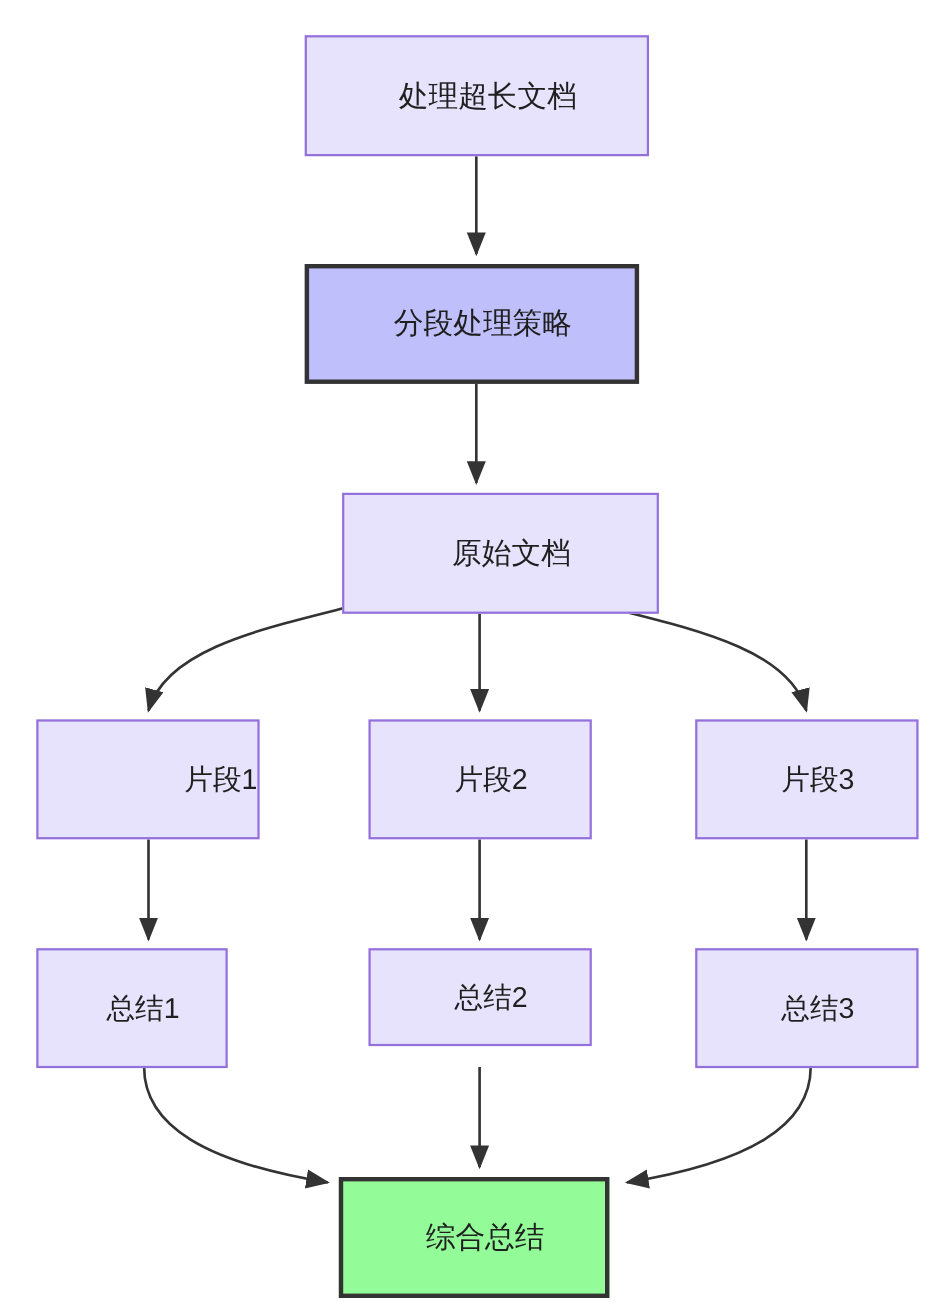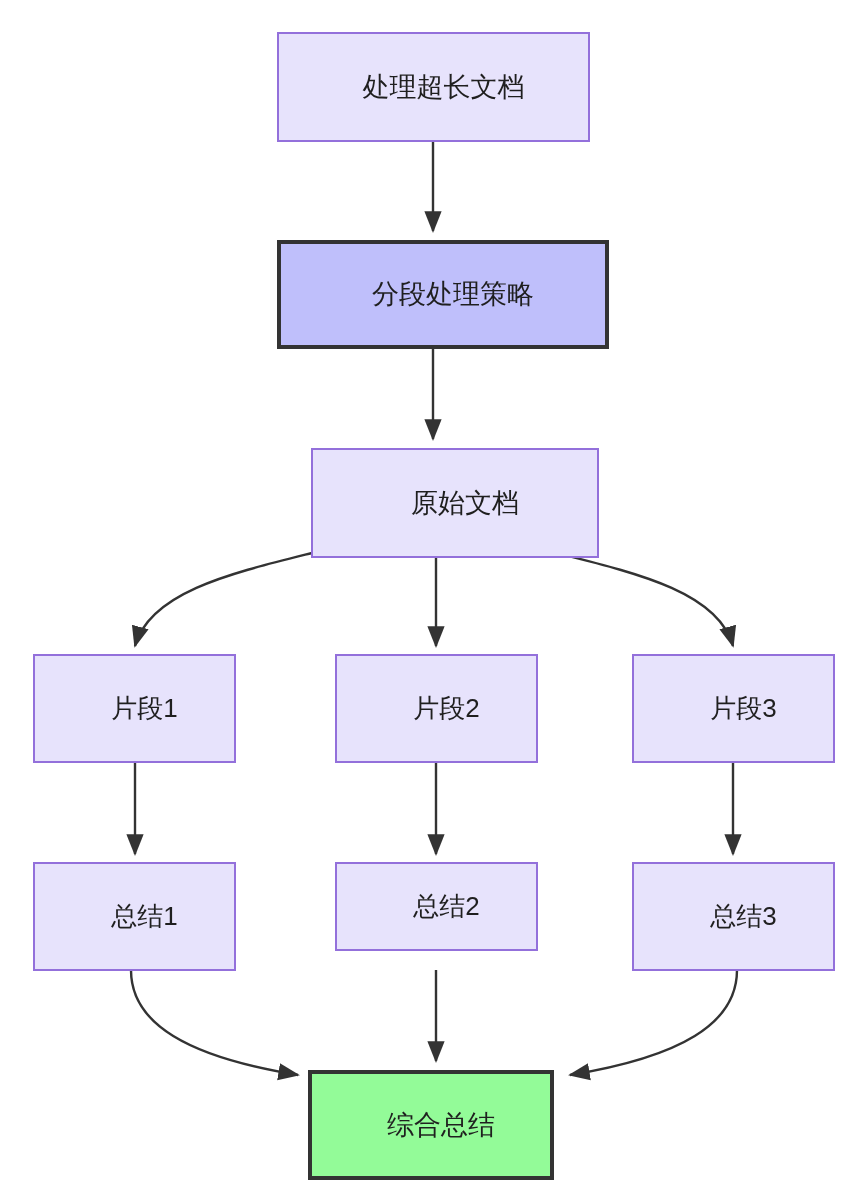--- a/index.html
+++ b/index.html
@@ -98,41 +98,41 @@
 
     <path d="M436,970 L436,1061" fill="none" stroke="#333333" stroke-width="2.4" marker-end="url(#arrowhead)"></path>
 
     <path d="M737,970 C737,1024 680,1057 570,1075" fill="none" stroke="#333333" stroke-width="2.4" marker-end="url(#arrowhead)"></path>
   </svg>
 
   <div class="node style-default" style="left:277px; top:32px; width:313px; height:110px;">
     <span class="node-label">处理超长文档</span>
   </div>
 
-  <div class="node style-strategy" style="left:277px; top:240px; width:332px; height:109px;">
+  <div class="node style-strategy" style="left:277px; top:240px; width:304px; height:109px;">
     <span class="node-label">分段处理策略</span>
   </div>
 
   <div class="node style-default" style="left:311px; top:448px; width:288px; height:110px;">
     <span class="node-label">原始文档</span>
   </div>
 
-  <div class="node style-default node-small" style="left:33px; top:654px; width:203px; height:109px;">
+  <div class="node style-default node-small" style="left:33px; top:654px; width:203px; height:109px;justify-content:flex-end;">
     <span class="node-label">片段1</span>
   </div>
 
   <div class="node style-default node-small" style="left:335px; top:654px; width:203px; height:109px;text-align:center;">
     <span class="node-label">片段2</span>
   </div>
 
   <div class="node style-default node-small" style="left:632px; top:654px; width:203px; height:109px;">
     <span class="node-label">片段3</span>
   </div>
 
-  <div class="node style-default node-small" style="left:33px; top:862px; width:203px; height:109px;">
+  <div class="node style-default node-small" style="left:33px; top:862px; width:174px; height:109px;">
     <span class="node-label">总结1</span>
   </div>
 
   <div class="node style-default node-small" style="left:335px; top:862px; width:203px; height:89px;">
     <span class="node-label">总结2</span>
   </div>
 
   <div class="node style-default node-small" style="left:632px; top:862px; width:203px; height:109px;">
     <span class="node-label">总结3</span>
   </div>

